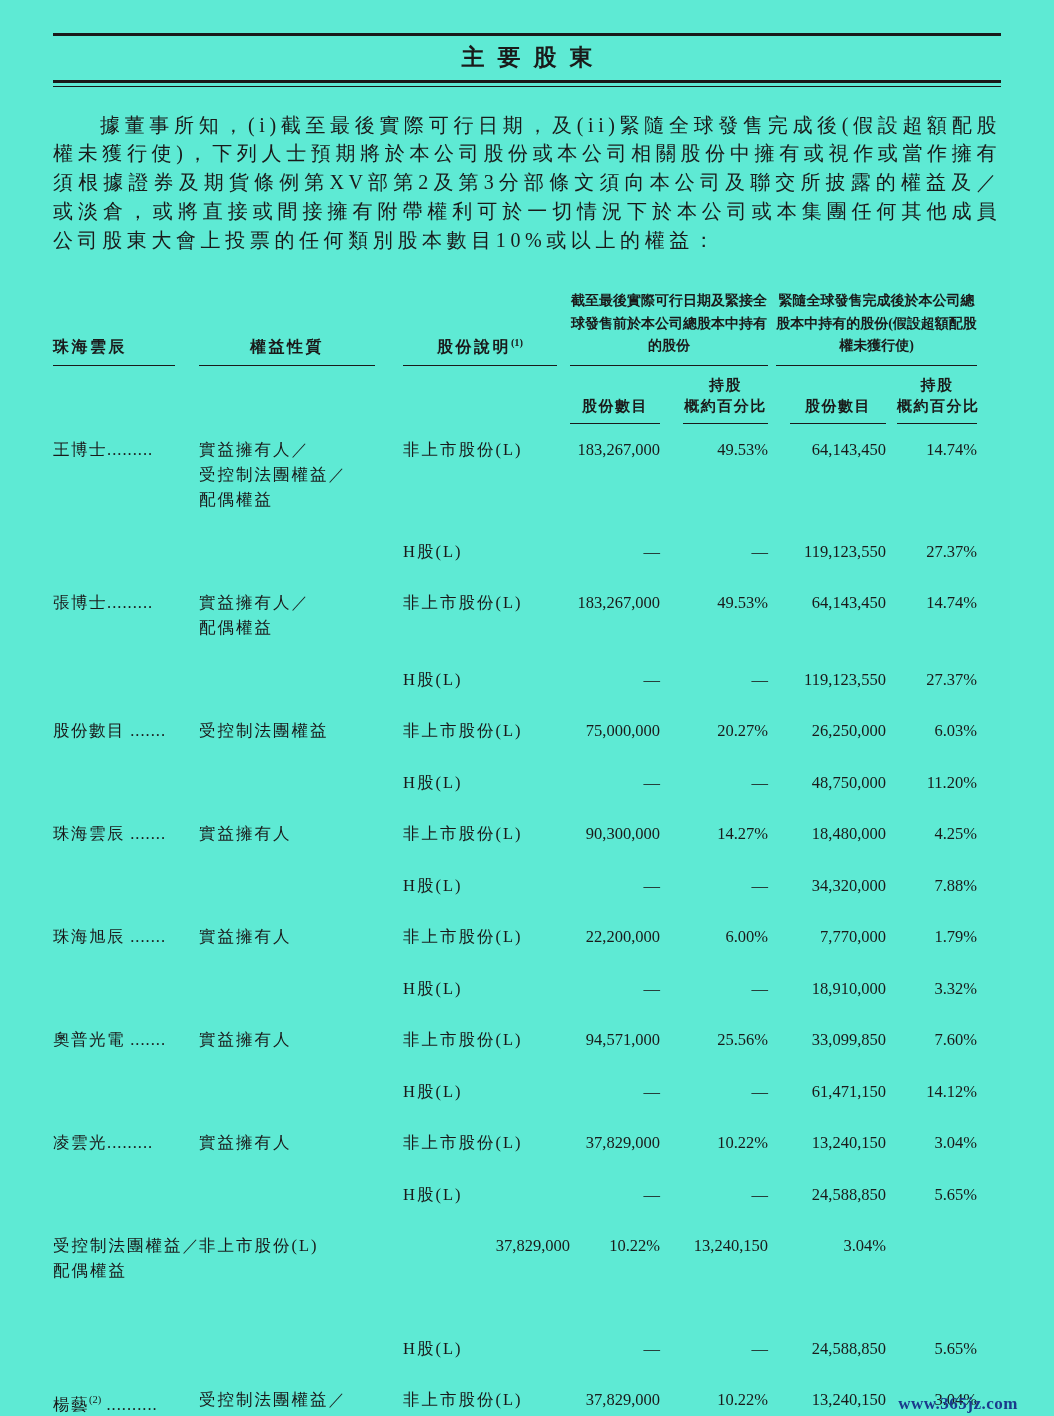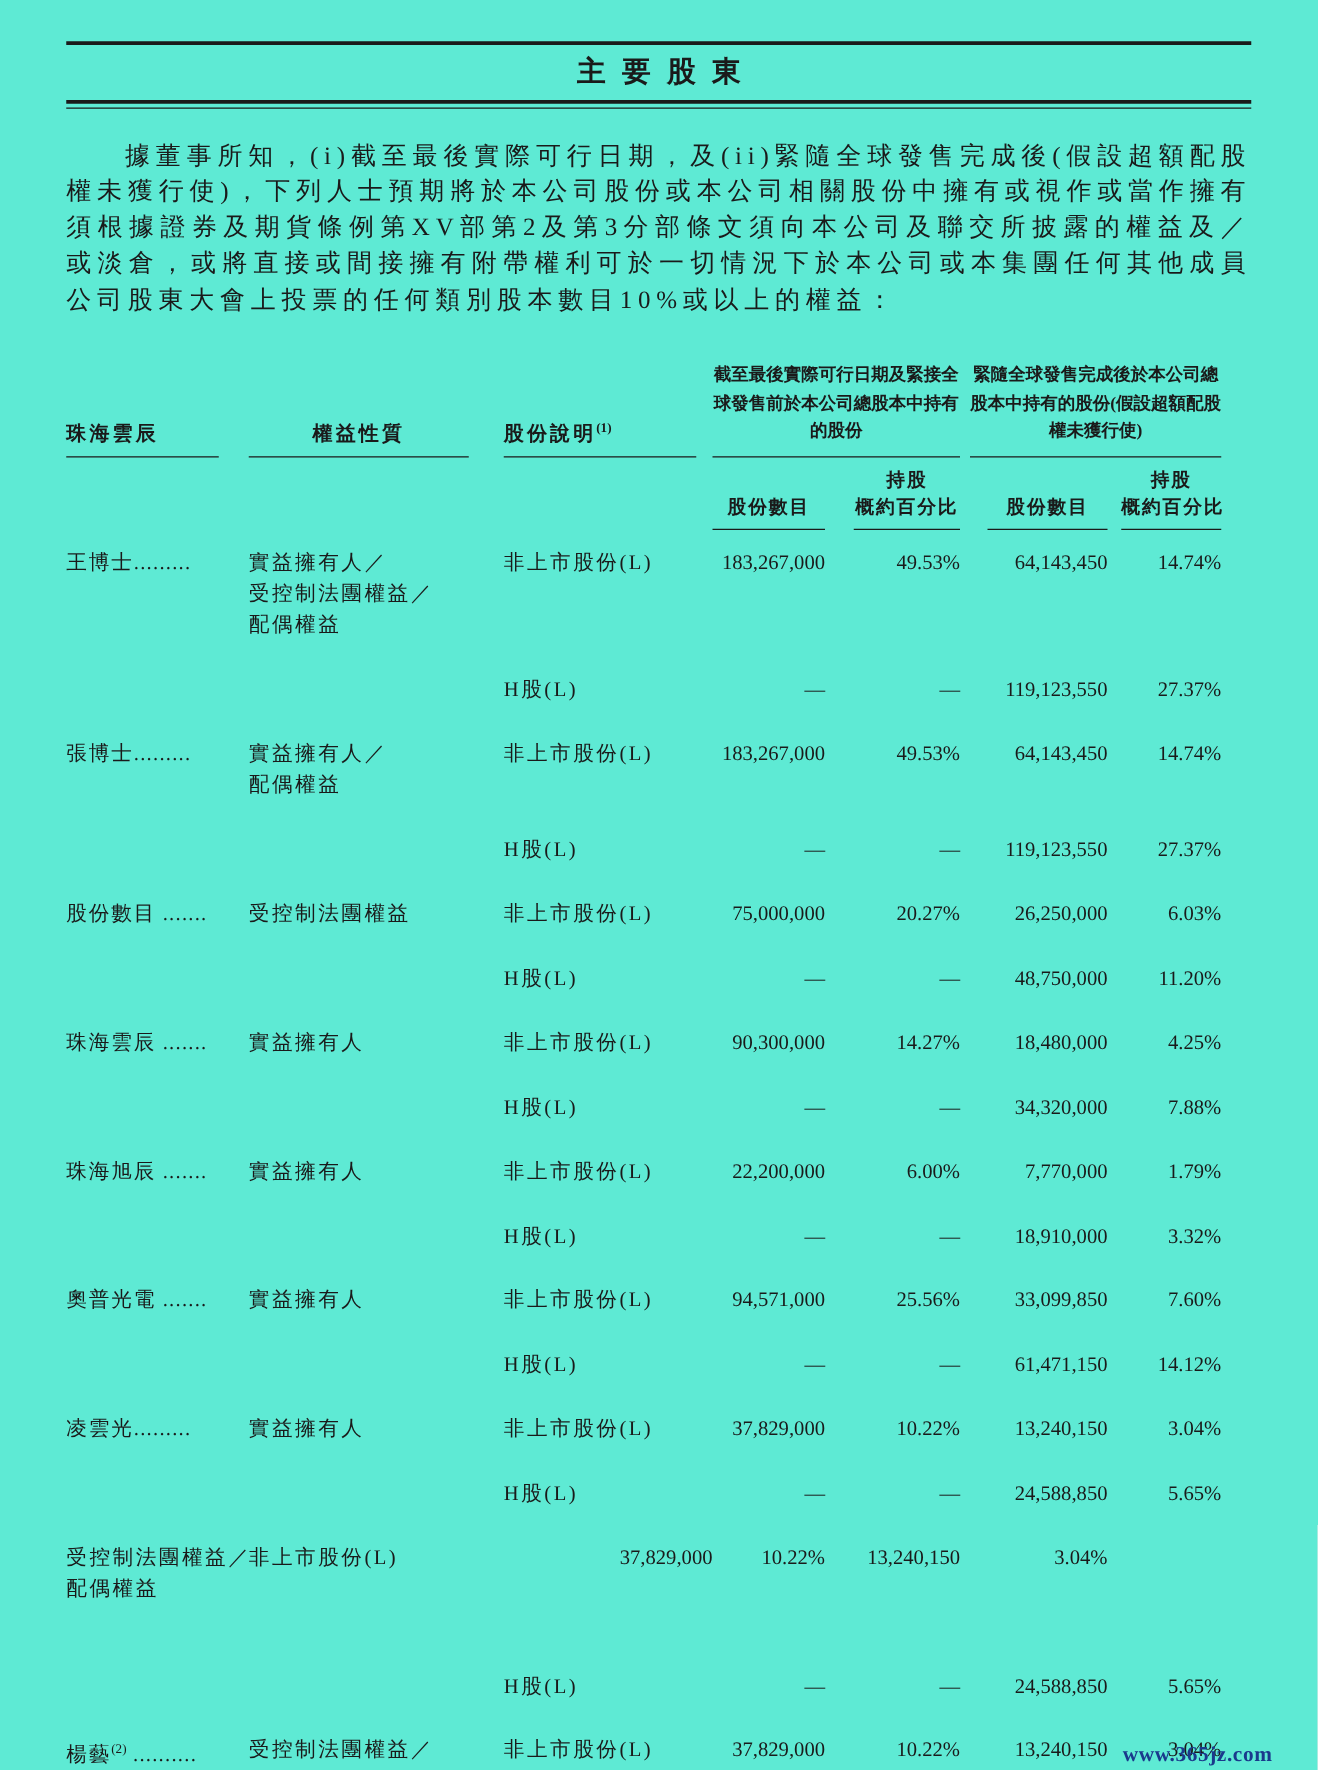--- a/index.html
+++ b/index.html
@@ -24,21 +24,21 @@
   
   .tbl { margin-top:36px; margin-right:22px; }
   .g7 { display:grid; grid-template-columns:146px 204px 167px 90px 108px 118px 91px; }
   .hrow1 { align-items:end; }
   .hrow2 { align-items:end; margin-top:9px; }
   .hc { font-weight:bold; white-space:nowrap; }
   .ul { display:inline-block; border-bottom:1.3px solid #1a1a1a; padding-bottom:7px;
         font-size:16px; letter-spacing:2.5px; }
   .h-name .ul { width:122px; }
   .h-nature .ul { width:176px; text-align:center; }
-  .h-desc .ul { width:154px; text-align:left; }
+  .h-desc .ul { width:154px; text-align:center; }
   .h-group { border-bottom:1.3px solid #1a1a1a; padding-bottom:7px; }
   .h-group1 { grid-column:4/6; }
   .h-group2 { grid-column:6/8; margin-left:8px; }
   .h-group .gl { text-align:center; font-size:14px; letter-spacing:0; line-height:22.5px;
                  font-weight:bold; white-space:nowrap; }
   .sub { border-bottom:1.3px solid #1a1a1a; padding-bottom:6px; text-align:center;
          font-weight:bold; font-size:15px; letter-spacing:1.5px; line-height:21px;
          white-space:nowrap; }
   .sub .l1 { display:block; }
   .gc4 { grid-column:4; } .gc5 { grid-column:5; } .gc6 { grid-column:6; } .gc7 { grid-column:7; }

